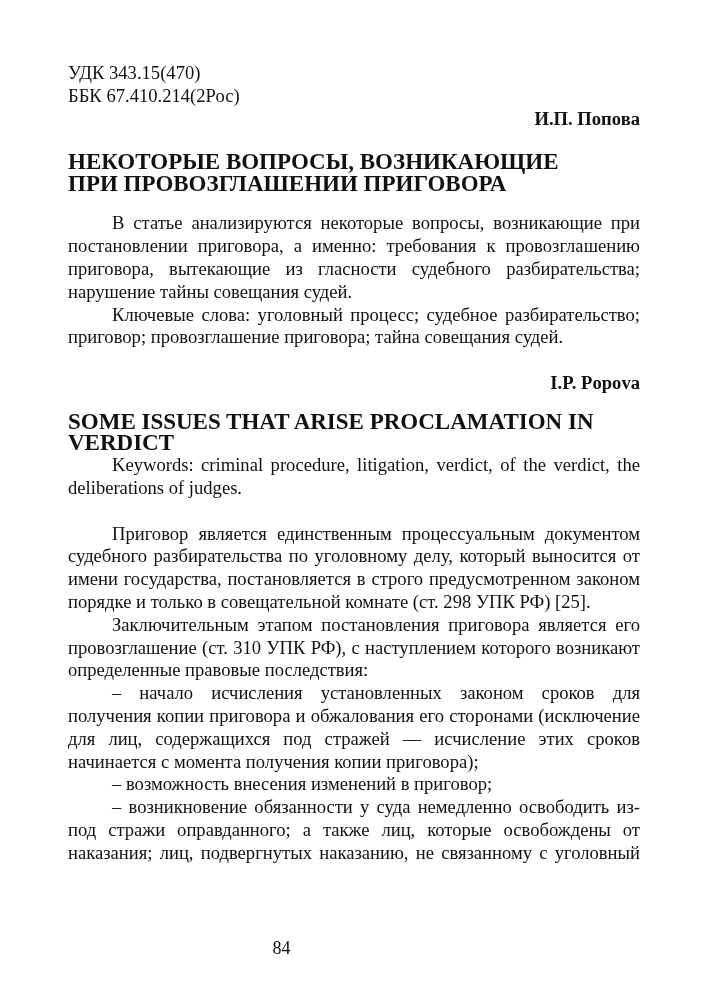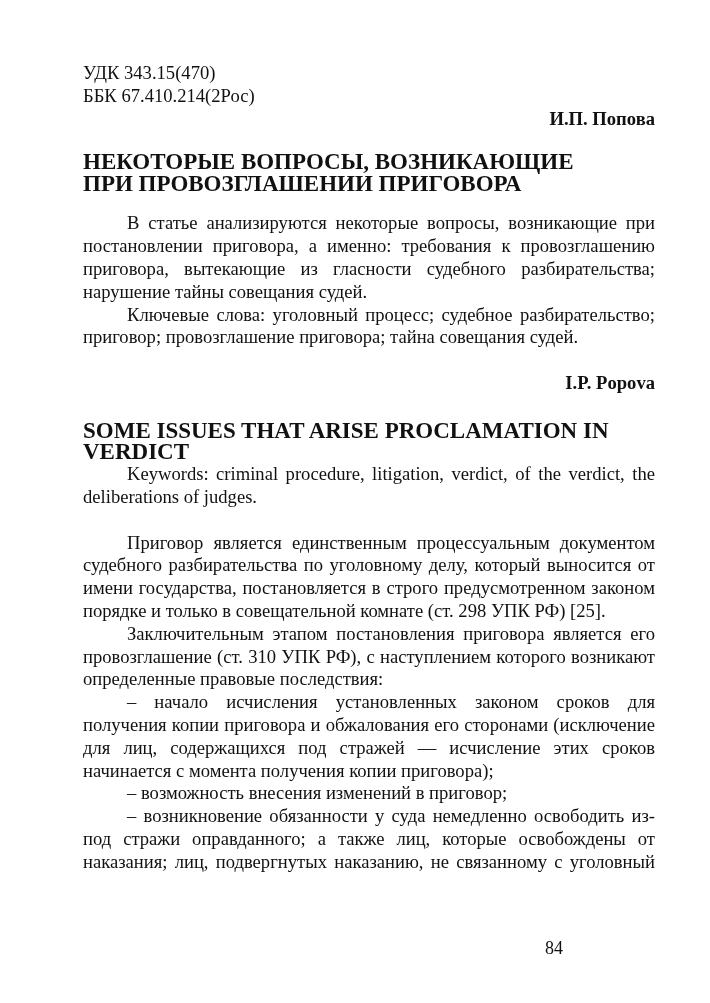--- a/index.html
+++ b/index.html
@@ -2,30 +2,30 @@
 <html><head>
 <meta charset="utf-8">
 <style>
   html, body { margin: 0; padding: 0; background: #ffffff; }
   body {
     width: 710px; height: 1003px; position: relative; overflow: hidden;
     font-family: "Liberation Serif", "DejaVu Serif", serif;
     color: #111111;
   }
   .page {
-    position: absolute; left: 83px; top: 62px; width: 572px;
+    position: absolute; left: 68px; top: 62px; width: 572px;
     font-size: 18.6px; line-height: 22.8px;
   }
   .codes div { white-space: nowrap; }
   .author { text-align: right; font-weight: bold; }
   .title { text-align: left; font-weight: bold; font-size: 23px; line-height: 21.5px; }
   .p { text-align: justify; text-indent: 44px; margin: 0; }
   .p.last-left { text-align-last: left; }
   .kw-label { }
-  .footer { position: absolute; left: 0; width: 563px; top: 938px; text-align: right; font-size: 18px; }
+  .footer { position: absolute; left: 0; width: 563px; top: 938px; text-align: center; font-size: 18px; }
 </style>
 </head>
 <body>
 
 <div class="page">
   <div class="codes">
     <div>УДК 343.15(470)</div>
     <div>ББК 67.410.214(2Рос)</div>
   </div>
 
@@ -34,21 +34,21 @@
   <div class="title" style="margin-top:21px;">
     <div>НЕКОТОРЫЕ ВОПРОСЫ, ВОЗНИКАЮЩИЕ</div>
     <div>ПРИ ПРОВОЗГЛАШЕНИИ ПРИГОВОРА</div>
   </div>
 
   <p class="p last-left" style="margin-top:18px;">В статье анализируются некоторые вопросы, возникающие при постановлении приговора, а именно: требования к провозглашению приговора, вытекающие из гласности судебного разбирательства; нарушение тайны совещания судей.</p>
   <p class="p last-left"><span class="kw-label">Ключевые слова</span><span>: уголовный процесс; судебное разбирательство; приговор; провозглашение приговора; тайна совещания судей.</span></p>
 
   <div class="author" style="margin-top:23px;">I.P. Popova</div>
 
-  <div class="title" style="margin-top:25px;">SOME ISSUES THAT ARISE PROCLAMATION IN VERDICT</div>
+  <div class="title" style="margin-top:16px;">SOME ISSUES THAT ARISE PROCLAMATION IN VERDICT</div>
 
   <p class="p last-left"><span class="kw-label">Keywords:</span><span> criminal procedure, litigation, verdict, of the verdict, the deliberations of judges.</span></p>
 
   <div style="margin-top:23px;">
     <p class="p last-left">Приговор является единственным процессуальным документом судебного разбирательства по уголовному делу, который выносится от имени государства, постановляется в строго предусмотренном законом порядке и только в совещательной комнате (ст. 298 УПК РФ) [25].</p>
     <p class="p last-left">Заключительным этапом постановления приговора является его провозглашение (ст. 310 УПК РФ), с наступлением которого возникают определенные правовые последствия:</p>
     <p class="p last-left">– начало исчисления установленных законом сроков для получения копии приговора и обжалования его сторонами (исключение для лиц, содержащихся под стражей — исчисление этих сроков начинается с момента получения копии приговора);</p>
     <p class="p last-left">– возможность внесения изменений в приговор;</p>
     <p class="p" style="text-align-last: justify;">– возникновение обязанности у суда немедленно освободить из-под стражи оправданного; а также лиц, которые освобождены от наказания; лиц, подвергнутых наказанию, не связанному с уголовный</p>
   </div>

